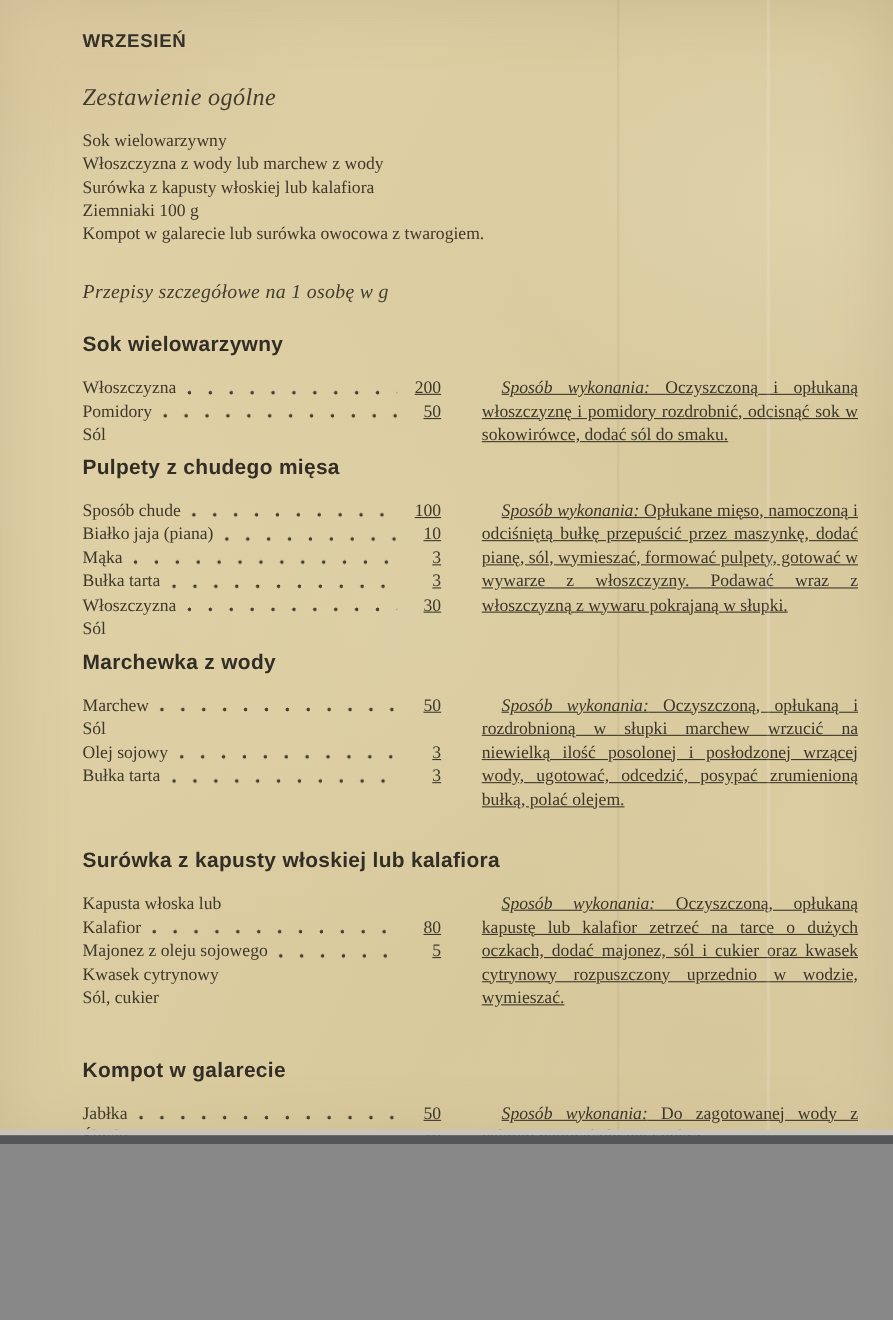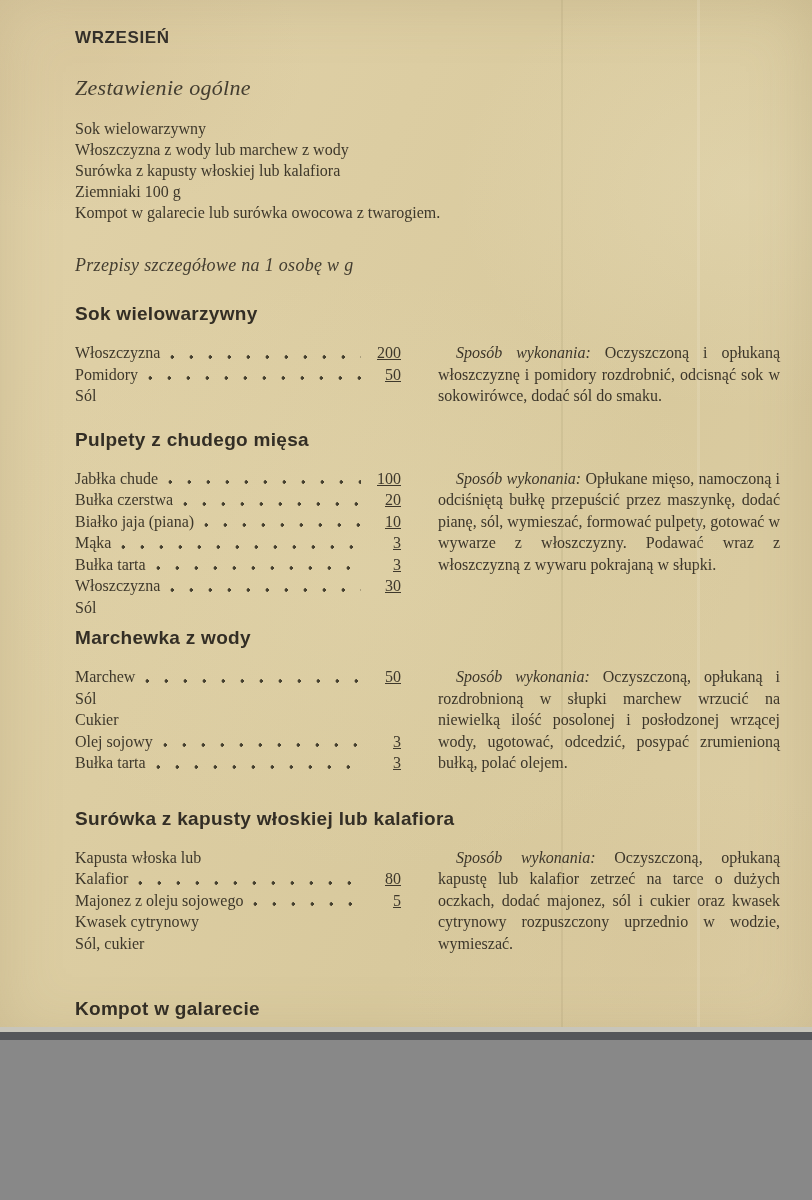--- a/index.html
+++ b/index.html
@@ -32,27 +32,27 @@
   .menu-list div{margin:0;}
   .intro-subtitle{margin:32px 0 0 75px;font-style:italic;font-size:18px;letter-spacing:.3px;color:#433d30;}
 
   .recipe{margin:0 32px 0 75px;}
   .recipe h2{
     margin:0 0 17px 0;
     font-family:"Liberation Sans","DejaVu Sans",sans-serif;
     font-weight:bold;font-size:19px;letter-spacing:.3px;color:#332e25;
   }
   .r1{margin-top:27px;}
-  .r2{margin-top:22px;}
+  .r2{margin-top:8px;}
   .r3{margin-top:9px;}
   .r4{margin-top:34px;}
   .r5{margin-top:44px;}
   .cols{display:flex;gap:37px;}
   .ing-col{width:326px;flex:0 0 326px;}
-  .method-col{flex:1 1 auto;min-width:0;}
+  .method-col{flex:1 1 auto;min-width:0;text-decoration:underline;}
 
   .ing-row{display:flex;align-items:flex-start;line-height:21.5px;}
   .ing-name{white-space:pre;}
   .leader{
     flex:1 1 auto;align-self:flex-end;height:6px;min-width:18px;
     margin:0 6px 4px 10px;
     background-image:radial-gradient(circle at 2.2px 3px,#45402f 1.5px,rgba(0,0,0,0) 1.9px);
     background-size:19px 6px;background-repeat:repeat-x;
   }
   .ing-amt{width:34px;text-align:right;flex:0 0 34px;text-decoration:underline;}
@@ -115,28 +115,23 @@
         <p><span class="m-lead">Sposób wykonania:</span> <span>Oczyszczoną i opłukaną włoszczyznę i pomidory rozdrobnić, odcisnąć sok w sokowirówce, dodać sól do smaku.</span></p>
       </div>
     </div>
   </section>
 
   <section class="recipe r2">
     <h2>Pulpety z chudego mięsa</h2>
     <div class="cols">
       <div class="ing-col">
         <div class="ing-row">
-          <span class="ing-name">Jabłka chude</span>
+          <span class="ing-name">Sposób chude</span>
           <span class="leader"></span>
           <span class="ing-amt">100</span>
-        </div>
-        <div class="ing-row">
-          <span class="ing-name">Bułka czerstwa</span>
-          <span class="leader"></span>
-          <span class="ing-amt">20</span>
         </div>
         <div class="ing-row">
           <span class="ing-name">Białko jaja (piana)</span>
           <span class="leader"></span>
           <span class="ing-amt">10</span>
         </div>
         <div class="ing-row">
           <span class="ing-name">Mąka</span>
           <span class="leader"></span>
           <span class="ing-amt">3</span>
@@ -165,23 +160,20 @@
     <h2>Marchewka z wody</h2>
     <div class="cols">
       <div class="ing-col">
         <div class="ing-row">
           <span class="ing-name">Marchew</span>
           <span class="leader"></span>
           <span class="ing-amt">50</span>
         </div>
         <div class="ing-row">
           <span class="ing-name">Sól</span>
-        </div>
-        <div class="ing-row">
-          <span class="ing-name">Cukier</span>
         </div>
         <div class="ing-row">
           <span class="ing-name">Olej sojowy</span>
           <span class="leader"></span>
           <span class="ing-amt">3</span>
         </div>
         <div class="ing-row">
           <span class="ing-name">Bułka tarta</span>
           <span class="leader"></span>
           <span class="ing-amt">3</span>

